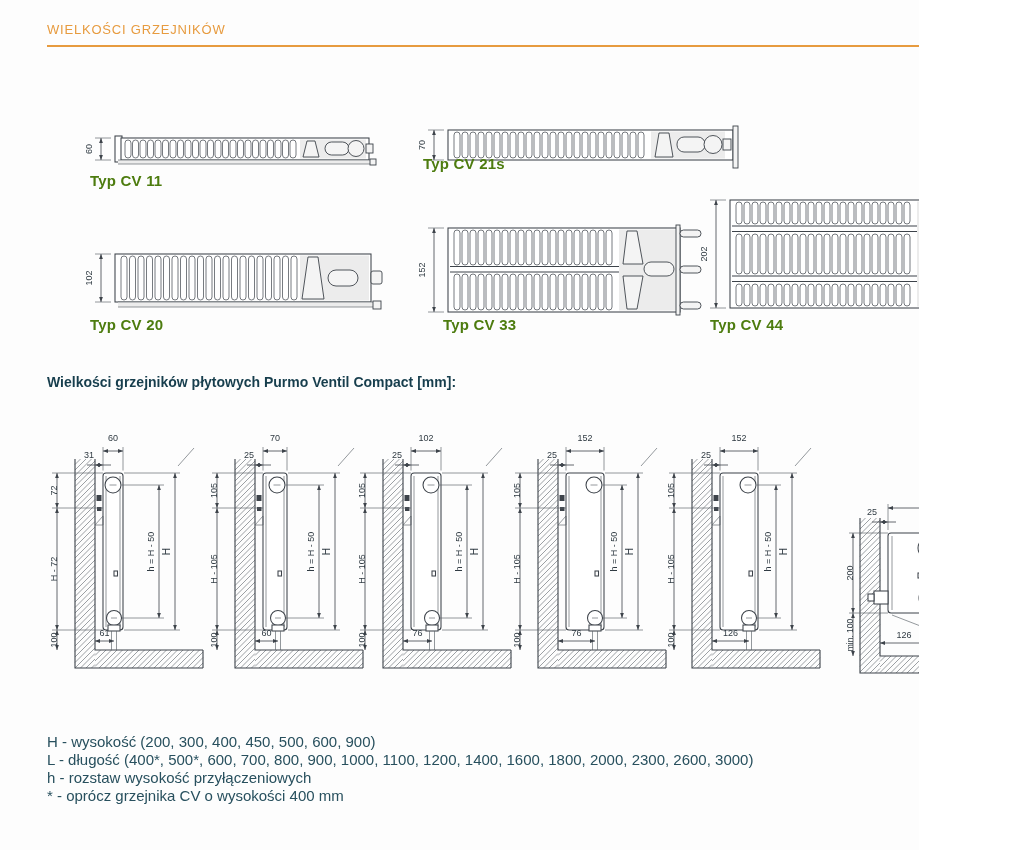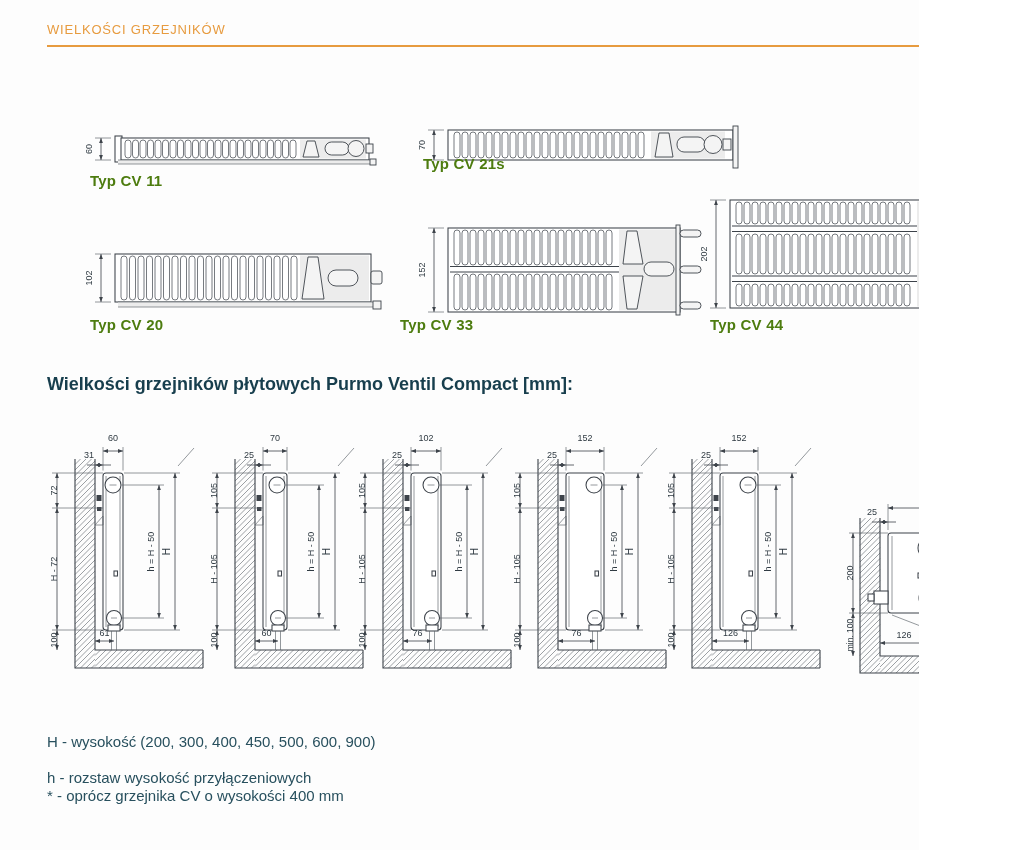--- a/index.html
+++ b/index.html
@@ -1,21 +1,21 @@
 <!DOCTYPE html>
 <html><head>
 <meta charset="utf-8">
 <style>
   html,body{margin:0;padding:0;background:#fff;}
   body{font-family:"Liberation Sans",sans-serif;}
   .page{position:relative;width:919px;height:850px;background:#fdfdfd;overflow:hidden;}
   .header{position:absolute;left:47px;top:22px;font-size:13px;font-weight:500;letter-spacing:.8px;color:#E79B3F;}
   .rule{position:absolute;left:47px;top:45px;width:933px;height:2px;background:#E79B3F;}
   .typ{position:absolute;font-size:15px;font-weight:bold;color:#4d7c0f;letter-spacing:.2px;}
-  .subtitle{position:absolute;left:47px;top:374px;font-size:18px;font-weight:bold;color:#173e4d;}
+  .subtitle{position:absolute;left:47px;top:374px;font-size:14px;font-weight:bold;color:#173e4d;}
   .legend-line{position:absolute;left:47px;font-size:15px;color:#28505e;}
   svg.xsec{position:absolute;overflow:visible;}
   .sd-host{position:absolute;}
   .sd-host svg{display:block;overflow:visible;}
   svg text{font-family:"Liberation Sans",sans-serif;}
   .ln{stroke:#3d434a;stroke-width:1.1;fill:none;}
   .thin{stroke:#5a6168;stroke-width:.65;fill:none;}
   .part{fill:#ffffff;stroke:#3d434a;stroke-width:1.05;}
   .part2{fill:#f4f4f4;stroke:#3d434a;stroke-width:.9;}
   .zone{fill:#ececec;stroke:none;}
@@ -230,21 +230,21 @@
       </g>
     <rect class="zone" x="201" y="9.5" width="59" height="81"></rect>
     <polygon class="part2" points="209,11 219,11 225,44 205,44"></polygon>
     <polygon class="part2" points="209,89 219,89 225,56 205,56"></polygon>
     <rect class="part2" x="226" y="42" width="30" height="14" rx="7"></rect>
     <rect class="part2" x="258" y="5" width="4" height="90"></rect>
     <rect class="part2" x="262" y="10" width="21" height="7" rx="3.5"></rect>
     <rect class="part2" x="262" y="46" width="21" height="7" rx="3.5"></rect>
     <rect class="part2" x="262" y="82" width="21" height="7" rx="3.5"></rect>
   </svg>
-  <div class="typ" style="left:400px;top:316px">Typ CV 33</div>
+  <div class="typ" style="left:443px;top:316px">Typ CV 33</div>
 
   <svg class="xsec" style="left:700px;top:192px" width="322" height="128">
     <g>
         <line x1="16" y1="8" x2="16" y2="116" class="dimline"></line>
         <polygon class="dimhead" points="16,8 14.1,13 17.9,13"></polygon>
         <polygon class="dimhead" points="16,116 14.1,111 17.9,111"></polygon>
       </g>
     <line class="thin" x1="10" y1="8" x2="26" y2="8"></line>
       <line class="thin" x1="10" y1="116" x2="26" y2="116"></line>
     <text class="dtxt" x="7" y="62" transform="rotate(-90 7 62)">202</text>
@@ -1187,16 +1187,17 @@
         <g>
           <line x1="32" y1="165" x2="80" y2="165" class="dimline"></line>
           <polygon class="dimhead" points="32,165 37,166.9 37,163.1"></polygon>
           <polygon class="dimhead" points="80,165 75,166.9 75,163.1"></polygon>
         </g>
         <text x="56" y="160" class="dtxt">126</text>
       </svg>
     </div>
 
   <div class="legend-line" style="top:733px">H - wysokość (200, 300, 400, 450, 500, 600, 900)</div>
+  <div class="legend-line" style="top:751px">L - długość (400*, 500*, 600, 700, 800, 900, 1000, 1100, 1200, 1400, 1600, 1800, 2000, 2300, 2600, 3000)</div>
   <div class="legend-line" style="top:769px">h - rozstaw wysokość przyłączeniowych</div>
   <div class="legend-line" style="top:787px">* - oprócz grzejnika CV o wysokości 400 mm</div>
 
 </div>
 
 </body></html>

